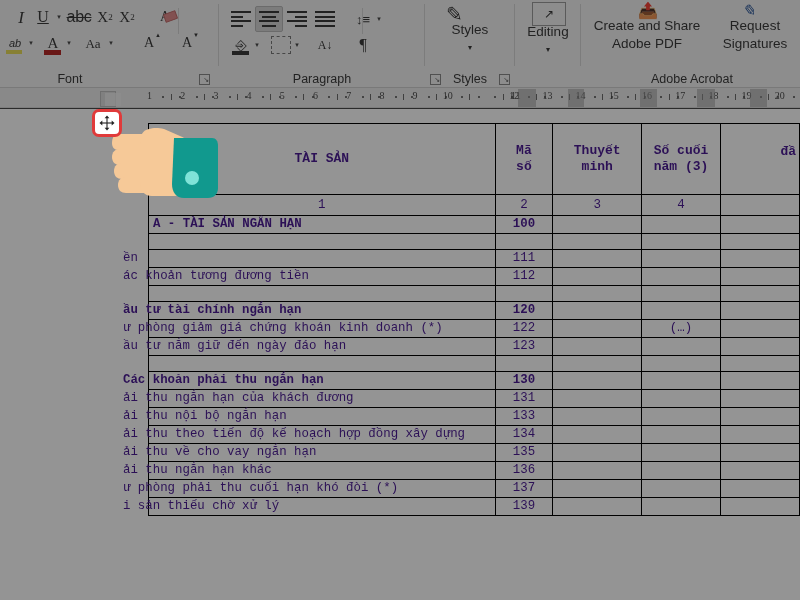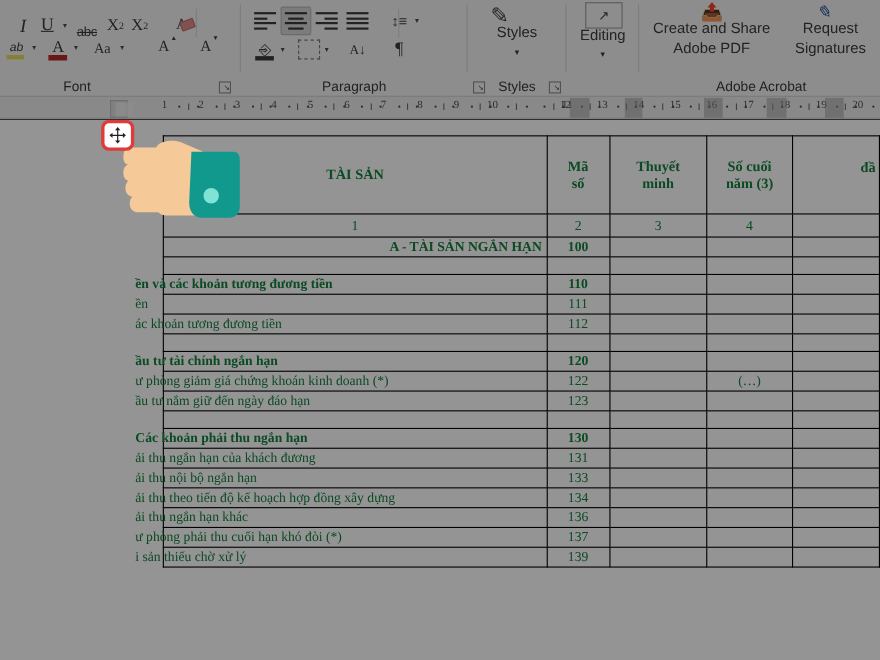--- a/index.html
+++ b/index.html
@@ -23,21 +23,21 @@
   .icorow{position:absolute;display:flex;align-items:center;}
   .ico{display:inline-flex;align-items:center;justify-content:center;
        color:#3c3c3c;font-size:15px;line-height:1;position:relative;
        width:22px;height:22px;}
   .caret{font-size:7px;color:#4a4a4a;width:10px;display:inline-flex;
          align-items:center;justify-content:center;}
 
   
   .i-italic{font-style:italic;font-family:"Liberation Serif",serif;font-size:17px;}
   .i-underline{font-family:"Liberation Serif",serif;font-size:16px;text-decoration:underline;}
-  .i-strike{font-size:12px;text-decoration:line-through;letter-spacing:-.3px;margin-top:12px;}
+  .i-strike{font-size:16px;text-decoration:line-through;letter-spacing:-.3px;}
   .i-sub,.i-sup{font-family:"Liberation Serif",serif;font-size:15px;}
   .i-sub sub,.i-sup sup{font-size:9px;}
   .i-texteffect{font-family:"Liberation Serif",serif;font-size:14px;position:relative;}
   .i-texteffect::after{content:"";position:absolute;right:-1px;top:6px;width:11px;height:7px;
         background:#e08c8c;border:1px solid #c06a6a;transform:rotate(-20deg);border-radius:1px;}
   .i-highlight{position:relative;font-size:11px;font-style:italic;}
   .i-highlight::after{content:"";position:absolute;left:2px;bottom:0px;width:16px;height:4px;background:#e8dc5a;}
   .i-fontcolor{position:relative;font-family:"Liberation Serif",serif;font-size:15px;}
   .i-fontcolor::after{content:"";position:absolute;left:2px;bottom:-1px;width:17px;height:5px;background:#b52a28;}
   .i-case{font-family:"Liberation Serif",serif;font-size:13px;}
@@ -76,32 +76,32 @@
   .rdot{position:absolute;top:8px;width:2px;height:2px;background:#4d4d4d;border-radius:50%;}
   .rtick{position:absolute;top:6px;width:1px;height:6px;background:#6d6d6d;}
   .colmark{position:absolute;top:1px;height:18px;background:#9d9d9d;opacity:.55;}
   .tabsel{position:absolute;left:100px;top:3px;width:14px;height:14px;background:#dcdcdc;border:1px solid #bdbdbd;}
 
   
   #doc{position:absolute;left:0;top:109px;width:800px;height:491px;background:#9b9b9b;overflow:hidden;}
   #page{position:absolute;left:0;top:0;width:800px;height:491px;background:#ffffff;}
 
   table.balance{position:absolute;left:148px;top:14px;border-collapse:collapse;
-                font-family:Liberation Serif, serif;color:#15803d;}
+                font-family:Liberation Mono, monospace;color:#4c1d95;}
   table.balance td{border:1px solid #000;padding:0 4px;font-size:12.4px;
                    line-height:17px;height:17px;vertical-align:middle;background:#fff;}
   td.c-name{width:380px;}
   td.c-code{width:52px;text-align:center;}
   td.c-note{width:85px;text-align:center;}
   td.c-end{width:75px;text-align:center;}
   td.c-begin{width:78px;text-align:center;}
   tr.hdr td{text-align:center;font-weight:bold;font-size:13px;line-height:16px;
             height:auto;padding:4px 3px;vertical-align:middle;}
   tr.numrow td{text-align:center;font-size:12.5px;height:20px;}
-  td.sect{font-weight:bold;text-align:right;font-size:13.4px;height:30px;margin-top:17px;}
+  td.sect{font-weight:bold;text-align:left;font-size:13.4px;height:30px;margin-top:17px;}
   td.bold{font-weight:bold;}
   tr.spacer td{height:15px;}
 
   
   .shift{display:block;margin-left:-30px;}
 
   
   #movehandle{position:absolute;left:92px;top:109px;width:30px;height:28px;z-index:120;
               background:#ffffff;border:3px solid #e03a3a;border-radius:7px;
               box-sizing:border-box;display:flex;align-items:center;justify-content:center;}
@@ -347,29 +347,20 @@
             <td class="c-begin"></td>
           </tr>
           <tr class="spacer">
             <td class="c-name"></td>
             <td class="c-code"></td>
             <td class="c-note"></td>
             <td class="c-end"></td>
             <td class="c-begin"></td>
           </tr>
           <tr>
-            <td class="c-name bold">
-              <span class="shift nm">ền và các khoản tương đương tiền</span>
-            </td>
-            <td class="c-code bold">110</td>
-            <td class="c-note"></td>
-            <td class="c-end"></td>
-            <td class="c-begin"></td>
-          </tr>
-          <tr>
             <td class="c-name">
               <span class="shift nm">ền</span>
             </td>
             <td class="c-code">111</td>
             <td class="c-note"></td>
             <td class="c-end"></td>
             <td class="c-begin"></td>
           </tr>
           <tr>
             <td class="c-name">
@@ -446,20 +437,29 @@
             <td class="c-code">133</td>
             <td class="c-note"></td>
             <td class="c-end"></td>
             <td class="c-begin"></td>
           </tr>
           <tr>
             <td class="c-name">
               <span class="shift nm">ải thu theo tiến độ kế hoạch hợp đồng xây dựng</span>
             </td>
             <td class="c-code">134</td>
+            <td class="c-note"></td>
+            <td class="c-end"></td>
+            <td class="c-begin"></td>
+          </tr>
+          <tr>
+            <td class="c-name">
+              <span class="shift nm">ải thu về cho vay ngắn hạn</span>
+            </td>
+            <td class="c-code">135</td>
             <td class="c-note"></td>
             <td class="c-end"></td>
             <td class="c-begin"></td>
           </tr>
           <tr>
             <td class="c-name">
               <span class="shift nm">ải thu ngắn hạn khác</span>
             </td>
             <td class="c-code">136</td>
             <td class="c-note"></td>

